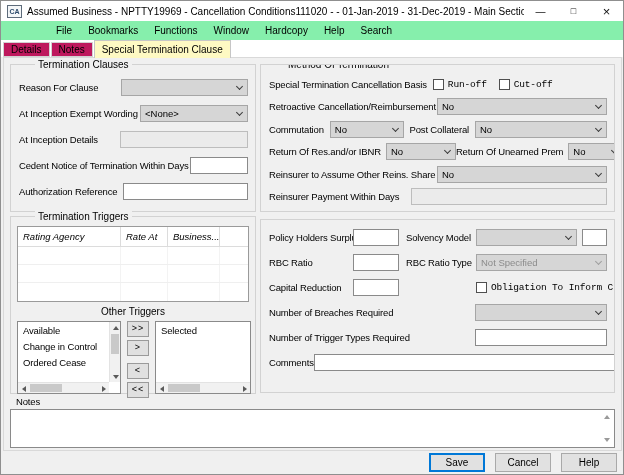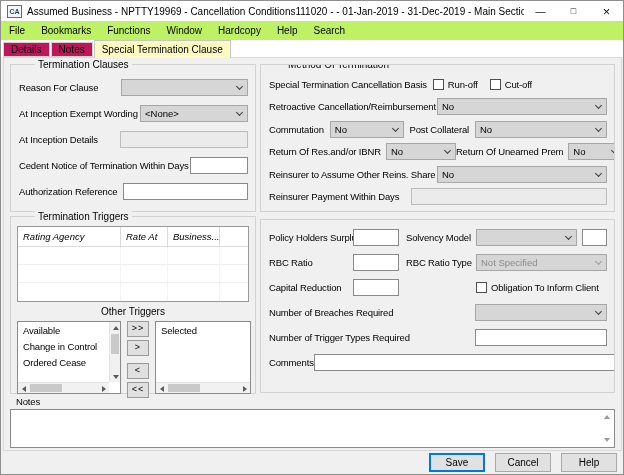--- a/index.html
+++ b/index.html
@@ -12,21 +12,21 @@
   }
   
   .titlebar { position:absolute; left:0; top:0; right:0; height:20px; background:#fff; display:flex; align-items:center; }
   .app-icon { width:15px; height:13px; border:1px solid #5d6b7a; color:#2d4a6b; font-size:7px; font-weight:bold;
     display:flex; align-items:center; justify-content:center; margin:0 5px 0 6px; flex:none; background:#f4f6f8; }
   .title-text { font-size:10px; white-space:nowrap; overflow:hidden; flex:1; }
   .win-controls { margin-left:auto; display:flex; height:100%; flex:none; }
   .win-btn { width:33px; display:flex; align-items:center; justify-content:center; color:#111; }
   .win-btn.min { font-size:10px; } .win-btn.max { font-size:9px; } .win-btn.cls { font-size:13px; }
   
-  .menubar { position:absolute; left:0; top:20px; right:0; height:19px; background:#bef264; display:flex; align-items:center; }
+  .menubar { position:absolute; left:0; top:20px; right:0; height:19px; background:#86efac; display:flex; align-items:center;padding-left:47px; }
   .menu-item { padding:0 8px; line-height:19px; }
   
   .tabstrip { position:absolute; left:0; top:39px; right:0; height:17px; background:#fff; display:flex; align-items:flex-end; padding-left:2px; z-index:3; }
   .tab { height:15px; background:#be185d; border:1px solid #d2d2d2; padding:0 7px; display:flex; align-items:center; margin-right:1px; }
   .tab.active { height:18px; background:#fef9c3; border-color:#c6c6c6; border-bottom:none; margin-bottom:-1px; z-index:4; }
   
   .tabpage { position:absolute; left:2px; top:56px; width:619px; height:394px; background:#f0f0f0; border:1px solid #d9d9d9; }
   
   .grp { position:absolute; border:1px solid #d2d2d2; }
   .grp-title { position:absolute; top:-7px; left:24px; background:#f0f0f0; padding:0 3px; line-height:13px; white-space:nowrap; }
@@ -36,21 +36,21 @@
   .rows-mot { padding-top:8px; } .rows-mot .frow { height:22.5px; }
   .rows-rf { padding-top:5px; } .rows-rf .frow { height:25px; }
   
   .combo { height:17px; background:#d6d6d6; border:1px solid #a6a6a6; display:flex; align-items:center; padding:0 5px 0 4px; flex:none; }
   .combo .ctext { flex:1; overflow:hidden; white-space:nowrap; font-size:9.5px; }
   .chev { width:5px; height:5px; border-right:1px solid #3c3c3c; border-bottom:1px solid #3c3c3c; transform:rotate(45deg); flex:none; margin:-2px 0 0 4px; }
   .combo.disabled { color:#8b8b8b; } .combo.disabled .chev { border-color:#9f9f9f; }
   .tinput { height:17px; background:#fff; border:1px solid #8a8a8a; font-family:inherit; font-size:9.5px; padding:0 3px; flex:none; }
   .tinput.dis { background:#ebebeb; border-color:#bdbdbd; }
   .cb { width:11px; height:11px; background:#fff; border:1px solid #4f4f4f; flex:none; }
-  .cb-lbl { margin-left:4px; }
+  .cb-lbl { margin-left:4px;font-family:Liberation Mono, monospace; }
   
   .tt-inner { padding:9px 6px 0 6px; }
   .grid { height:76px; background:#fff; border:1px solid #9a9a9a;font-style:italic; }
   .grid-head { display:flex; height:20px; border-bottom:1px solid #dcdcdc; }
   .gh-cell { border-right:1px solid #dcdcdc; padding:4px 0 0 5px; white-space:nowrap; overflow:hidden; font-size:9.5px; }
   .grid-row { display:flex; height:18px; border-bottom:1px solid #efefef; }
   .gr-cell { border-right:1px solid #f3f3f3; height:100%; }
   .c1 { width:103px; flex:none; } .c2 { width:47px; flex:none; } .c3 { width:52px; flex:none; } .c4 { flex:1; border-right:none; }
   .ot-label { text-align:center; margin-top:4px; height:14px; }
   .lists { display:flex; margin-top:1px; }

